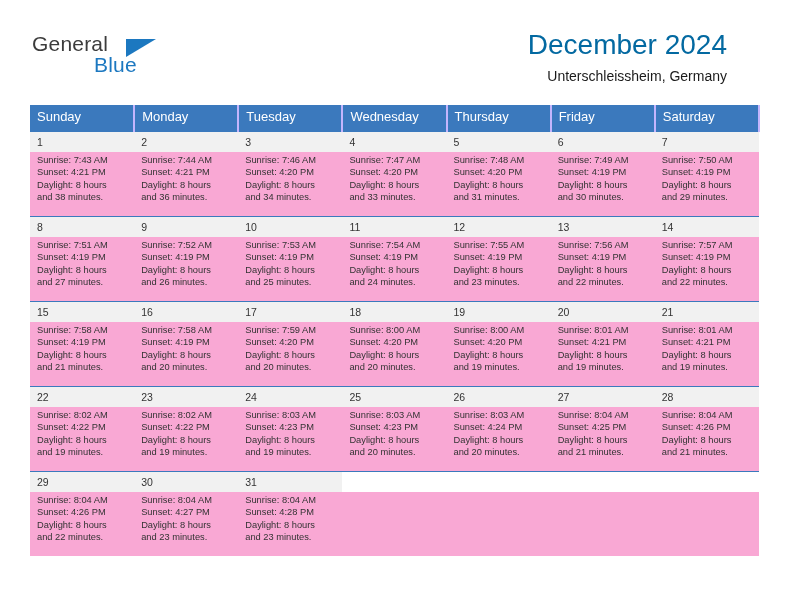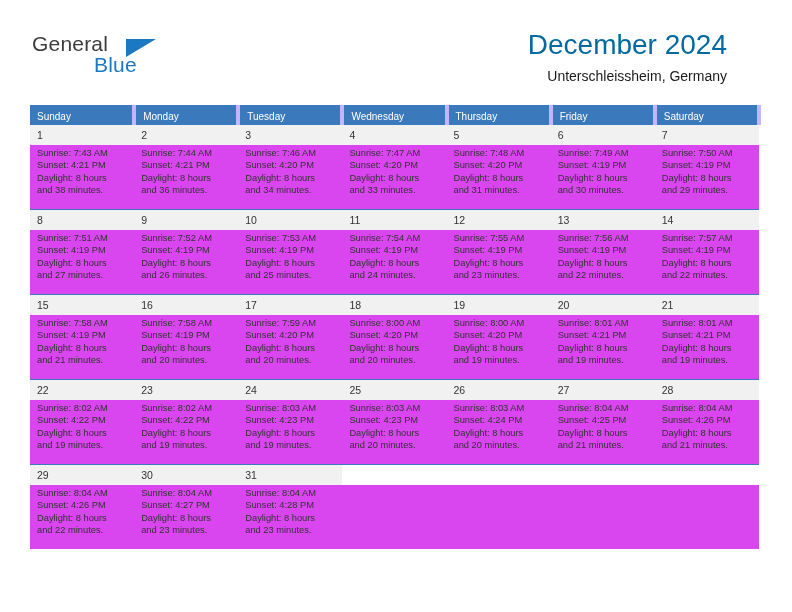--- a/index.html
+++ b/index.html
@@ -91,37 +91,37 @@
     position: absolute;
     left: 30px;
     top: 105px;
     width: 729px;
     border-collapse: collapse;
     table-layout: fixed;
   }
   .calendar th {
     background: #3b79bd;
     color: #ffffff;
-    font-size: 10px;
+    font-size: 13px;
     font-weight: normal;
     text-align: left;
-    padding: 5px 0 2px 7px;
+    padding: 5px 0 9px 7px;
     line-height: 13px;
-    border-right: 4px solid #c4b5fd;
+    border-right: 2px solid #c4b5fd;
   }
   .daynum-row td {
     background: #f1f1f1;
     font-size: 10.5px;
     color: #333333;
     padding: 4px 0 3px 7px;
     line-height: 13px;
     vertical-align: top;
   }
   .info-row td {
-    background: #d946ef;
+    background: #f9a8d4;
     font-size: 9.3px;
     color: #333333;
     padding: 2px 0 0 7px;
     line-height: 12.4px;
     vertical-align: top;
     height: 62px;
   }
   .info-row td .line {
     display: block;
     white-space: nowrap;

